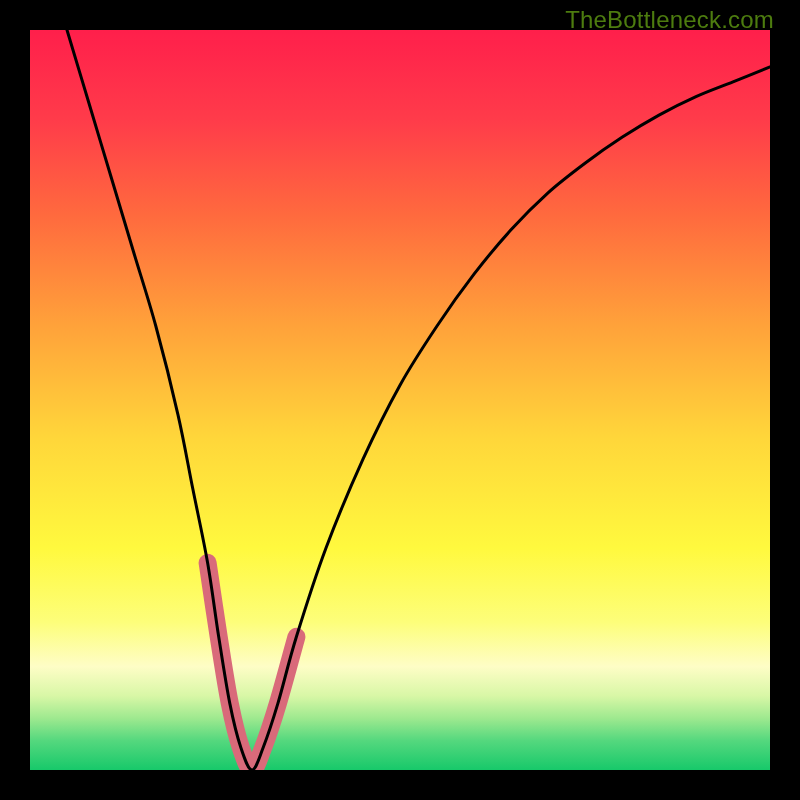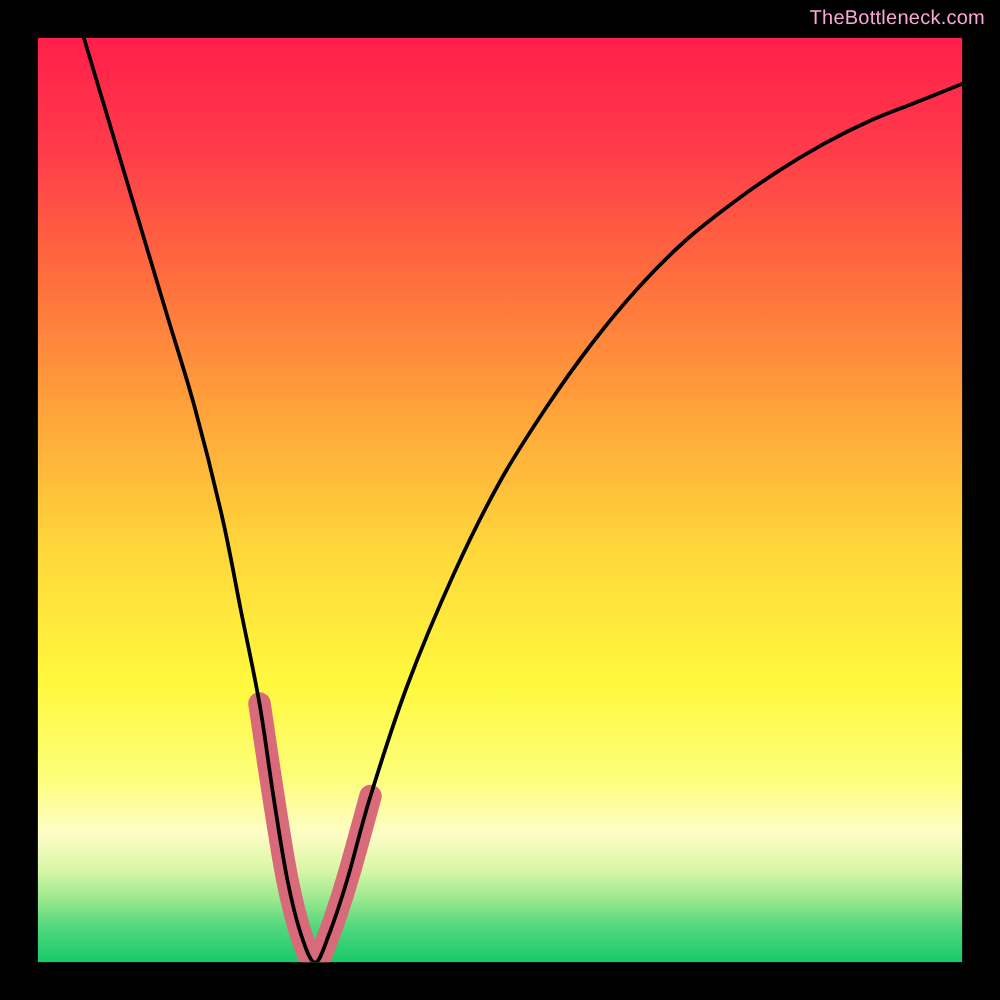--- a/index.html
+++ b/index.html
@@ -27,23 +27,23 @@
     height: 740px;
     overflow: hidden;
   }
   .gradient {
     position: absolute;
     inset: 0;
   }
   .watermark {
     position: absolute;
     top: 6px;
-    right: 12px;
-    color: #f9a8d4;
-    font-size: 16px;
+    right: 26px;
+    color: #4d7c0f;
+    font-size: 24px;
     letter-spacing: 0.2px;
     font-weight: 400;
   }
   svg.curve {
     position: absolute;
     inset: 0;
     width: 740px;
     height: 740px;
   }
 </style>

